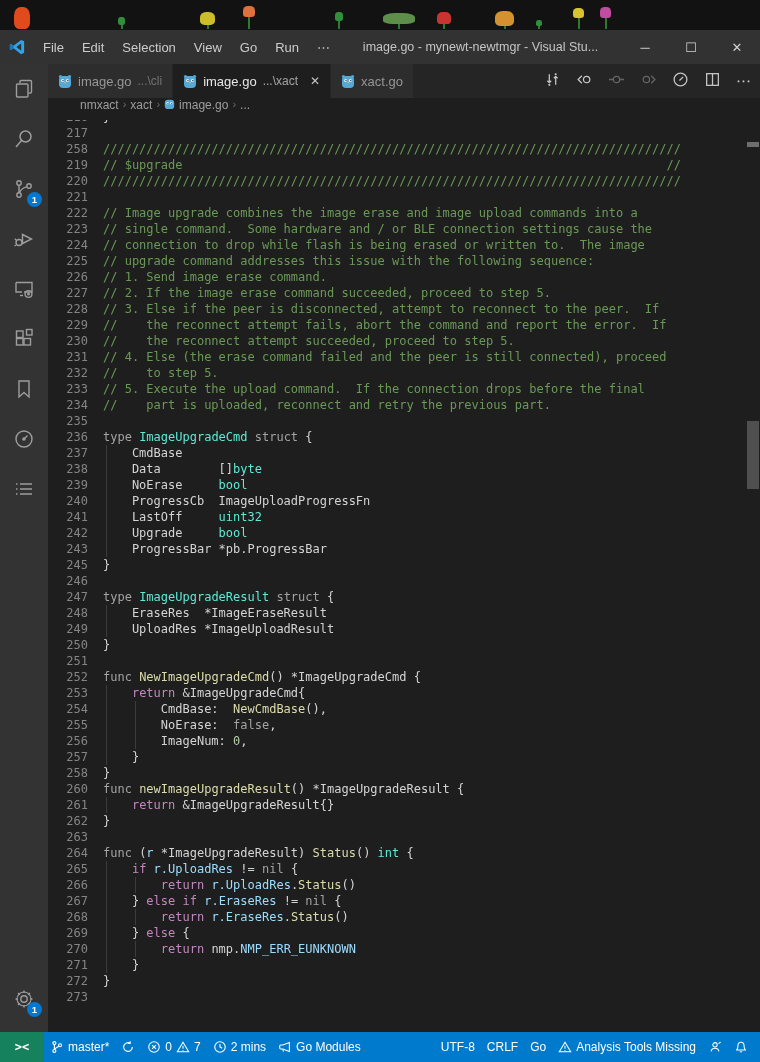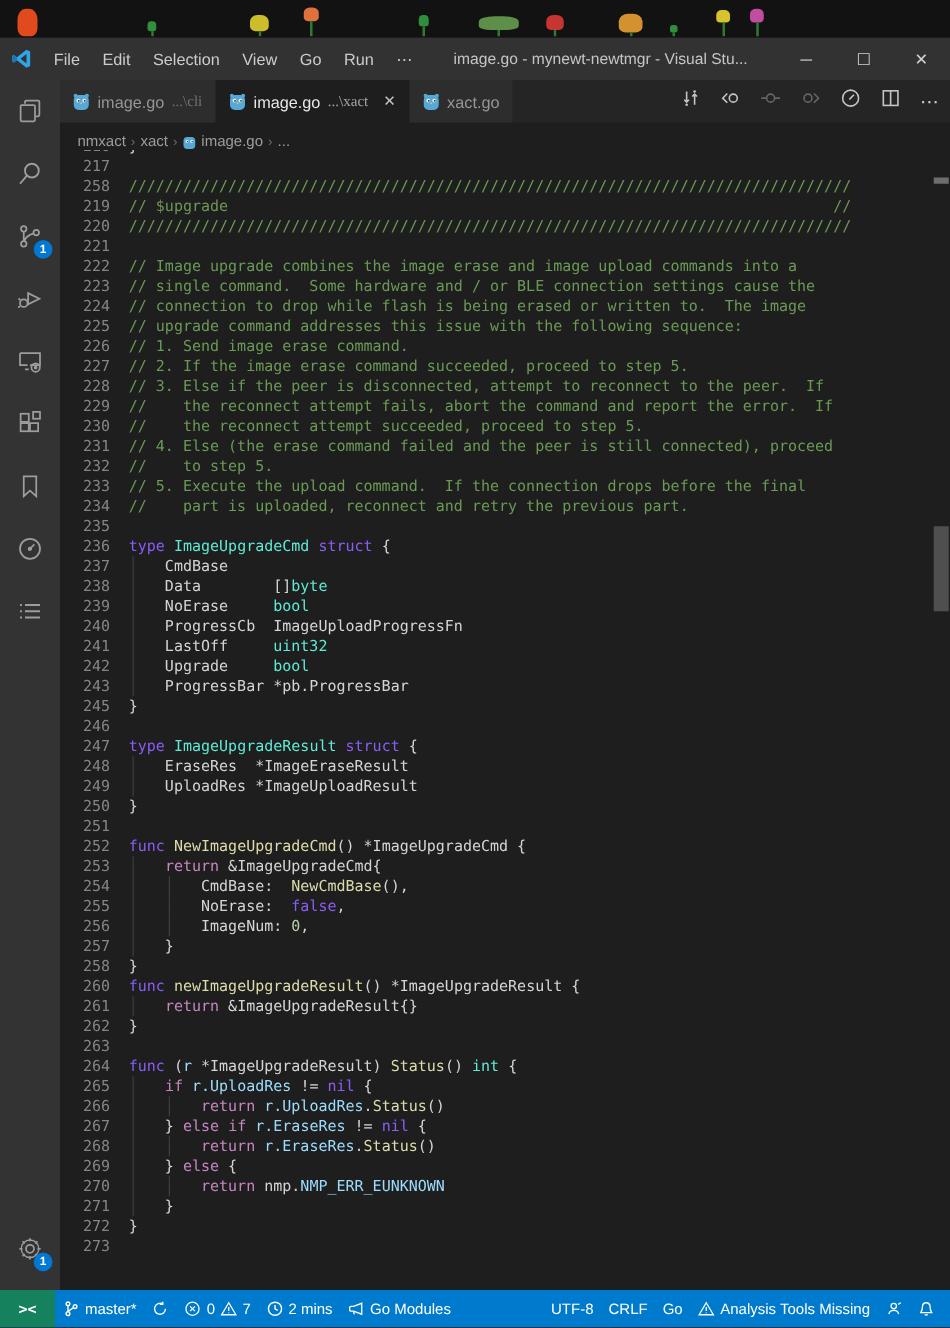--- a/index.html
+++ b/index.html
@@ -33,43 +33,43 @@
   .act-spacer { flex:1; }
   .act-gear { margin-bottom:8px; }
 
   .editor-col { flex:1; display:flex; flex-direction:column; min-width:0; }
 
   
   .tabbar { height:34px; background:#252526; display:flex; align-items:stretch; position:relative; }
   .tab { display:flex; align-items:center; gap:6px; padding:0 10px; font-size:13px;
          color:#969696; background:#2d2d2d; border-right:1px solid #252526; white-space:nowrap; }
   .tab.active { background:#1e1e1e; color:#e7e7e7; }
-  .tab .detail { opacity:.65; font-size:12px;font-family:Liberation Serif, serif; }
+  .tab .detail { opacity:.65; font-size:12px; }
   .tab .close { margin-left:6px; font-size:12px; color:#c5c5c5; }
   .gopher { width:14px; height:15px; flex:0 0 auto; }
   .editor-actions { position:absolute; right:8px; top:0; height:34px; display:flex;
                     align-items:center; gap:15px; color:#c5c5c5; }
   .editor-actions svg { width:17px; height:17px; }
   .ea-dim { opacity:.4; }
   .ea-more { font-size:15px; letter-spacing:1px; color:#cccccc; }
 
   
-  .breadcrumbs { height:22px; background:#1e1e1e; display:flex; align-items:flex-end;
-                 padding-left:14px; font-size:12px; color:#9d9d9d; gap:4px; }
+  .breadcrumbs { height:22px; background:#1e1e1e; display:flex; align-items:flex-start;
+                 padding-left:32px; font-size:12px; color:#9d9d9d; gap:4px; }
   .crumb-sep { color:#6e6e6e; font-size:11px; }
   .breadcrumbs .gopher { width:11px; height:12px; }
 
   
   .editor { position:relative; flex:1; background:#1e1e1e; overflow:hidden; }
   .code { position:absolute; top:-11px; left:0; right:14px; font-family:"DejaVu Sans Mono", monospace;
           font-size:12px; line-height:16px; }
   .code-line { position:relative; height:16px; white-space:pre; padding-left:55px; color:#d4d4d4; }
   .ln { position:absolute; left:0; top:0; width:40px; text-align:right; color:#858585; }
   .guide { position:absolute; top:0; bottom:0; width:0; border-left:1px solid #3c3c3c; }
-  .tk-c { color:#6a9955; } .tk-k { color:#8b5cf6;margin-top:13px; } .tk-ctl { color:#c586c0; }
+  .tk-c { color:#6a9955; } .tk-k { color:#a3a3a3;margin-top:13px; } .tk-ctl { color:#c586c0; }
   .tk-t { color:#5eead4; } .tk-f { color:#dcdcaa; } .tk-v { color:#9cdcfe; }
   .tk-n { color:#b5cea8; } .tk-w { color:#d4d4d4; }
 
   .scrollbar { position:absolute; top:0; right:0; width:14px; height:100%; background:#1e1e1e; }
   .sb-deco  { position:absolute; top:22px; left:1px; right:1px; height:5px; background:#6e6e6e; }
   .sb-thumb { position:absolute; top:301px; left:1px; right:1px; height:68px; background:#4f4f4f; }
 
   
   .statusbar { height:30px; background:#007acc; display:flex; align-items:stretch;
                color:#ffffff; font-size:12px; }

